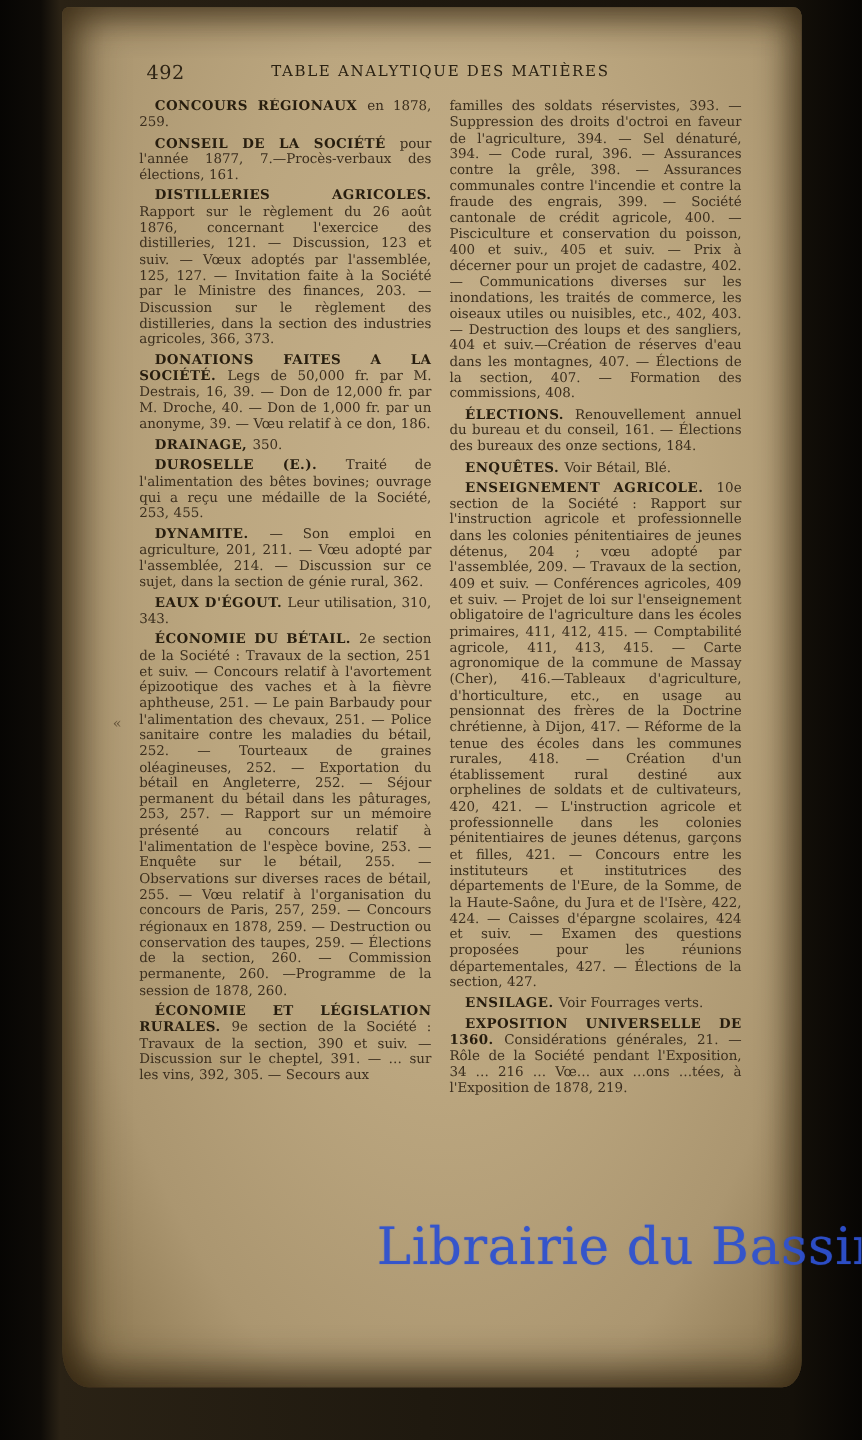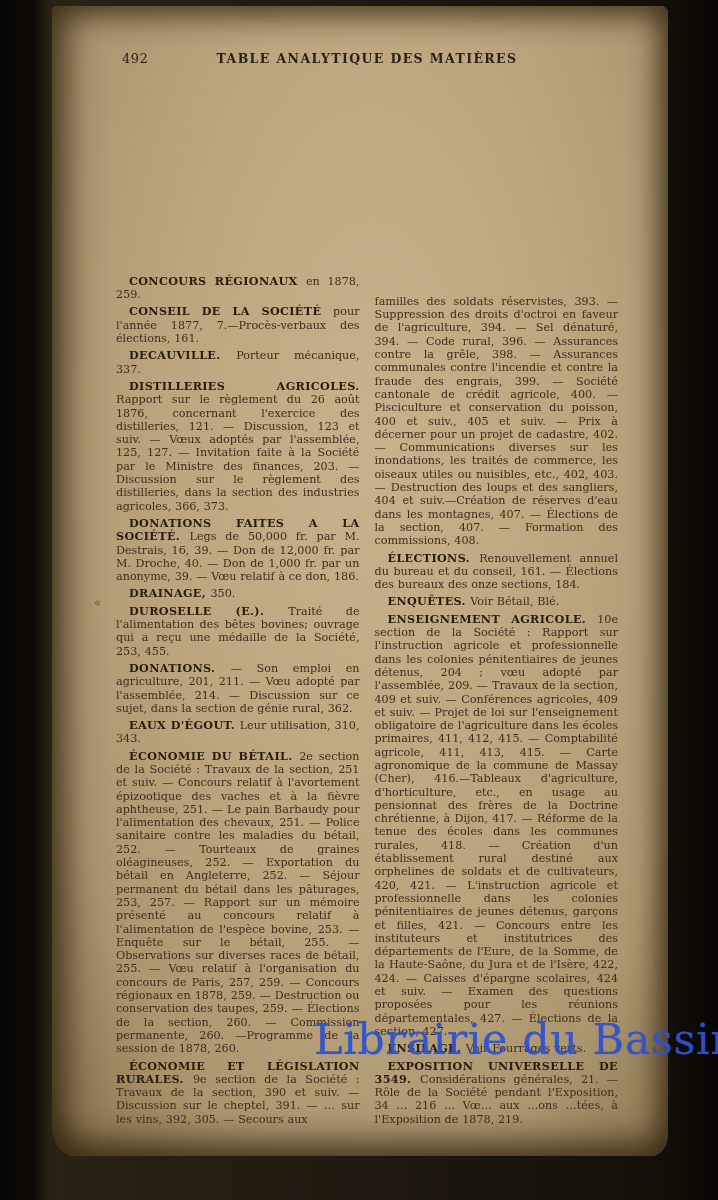--- a/index.html
+++ b/index.html
@@ -15,26 +15,26 @@
     background:radial-gradient(ellipse at 52% 38%, #c7b28d 0%, #bba67f 45%, #ab9670 75%, #8d7852 94%, #6d5a3a 100%);
     border-radius:5px 7px 16px 22px / 5px 7px 22px 30px;
     box-shadow:
       inset 18px 0 34px rgba(46,32,12,.50),
       inset -12px 0 26px rgba(46,32,12,.38),
       inset 0 14px 26px rgba(46,32,12,.35),
       inset 0 -18px 30px rgba(40,28,10,.45);
   }
   .content{position:absolute;left:0;top:0;right:0;bottom:0;padding:42px 50px 0 64px;}
   .page-header{position:relative;height:22px;margin-bottom:12px;color:#2e2415;}
-  .page-number{position:absolute;left:6px;top:3px;font-size:13px;letter-spacing:.5px;}
+  .page-number{position:absolute;left:6px;top:3px;font-size:16px;letter-spacing:.5px;}
   .page-title{
     display:block;text-align:center;font-size:12.5px;letter-spacing:1.4px;
-    color:#2a2112;font-weight:700;padding-top:3px;white-space:nowrap;
+    color:#2a2112;font-weight:400;padding-top:3px;white-space:nowrap;
   }
-  .cols{display:flex;gap:15px;height:1048px;overflow:hidden;align-items:flex-end;}
+  .cols{display:flex;gap:15px;height:1048px;overflow:hidden;}
   .col{
     width:50%;text-align:justify;font-size:11.2px;line-height:13.3px;
     color:#3b2e1e;hyphens:auto;-webkit-hyphens:auto;word-spacing:.2px;
   }
   .entry{margin:0 0 4px 0;text-indent:13px;}
   .entry.cont{text-indent:0;}
   .term{font-weight:bold;color:#271d0e;letter-spacing:.35px;}
   .margin-mark{position:absolute;left:42px;top:590px;font-size:12px;color:#50402a;opacity:.8;}
   .watermark{
     position:absolute;left:314px;top:1014px;z-index:5;
@@ -51,35 +51,34 @@
     <span class="margin-mark">«</span>
     <div class="content">
       <div class="page-header">
         <span class="page-number">492</span>
         <span class="page-title">TABLE ANALYTIQUE DES MATIÈRES</span>
       </div>
       <div class="cols">
         <div class="col" id="col-left">
             <p class="entry"><span class="term">CONCOURS RÉGIONAUX </span><span>en 1878, 259.</span></p>
             <p class="entry"><span class="term">CONSEIL DE LA SOCIÉTÉ </span><span>pour l'année 1877, 7.—Procès-verbaux des élections, 161.</span></p>
-            <p class="entry"><span class="term">DECAUVILLE. </span><span>Porteur mécanique, 337.</span></p>
             <p class="entry"><span class="term">DISTILLERIES AGRICOLES. </span><span>Rapport sur le règlement du 26 août 1876, concernant l'exercice des distilleries, 121. — Discussion, 123 et suiv. — Vœux adoptés par l'assemblée, 125, 127. — Invitation faite à la Société par le Ministre des finances, 203. — Discussion sur le règlement des distilleries, dans la section des industries agricoles, 366, 373.</span></p>
             <p class="entry"><span class="term">DONATIONS FAITES A LA SOCIÉTÉ. </span><span>Legs de 50,000 fr. par M. Destrais, 16, 39. — Don de 12,000 fr. par M. Droche, 40. — Don de 1,000 fr. par un anonyme, 39. — Vœu relatif à ce don, 186.</span></p>
             <p class="entry"><span class="term">DRAINAGE, </span><span>350.</span></p>
             <p class="entry"><span class="term">DUROSELLE (E.). </span><span>Traité de l'alimentation des bêtes bovines; ouvrage qui a reçu une médaille de la Société, 253, 455.</span></p>
-            <p class="entry"><span class="term">DONATIONS. </span><span>— Son emploi en agriculture, 201, 211. — Vœu adopté par l'assemblée, 214. — Discussion sur ce sujet, dans la section de génie rural, 362.</span></p>
+            <p class="entry"><span class="term">DYNAMITE. </span><span>— Son emploi en agriculture, 201, 211. — Vœu adopté par l'assemblée, 214. — Discussion sur ce sujet, dans la section de génie rural, 362.</span></p>
             <p class="entry"><span class="term">EAUX D'ÉGOUT. </span><span>Leur utilisation, 310, 343.</span></p>
             <p class="entry"><span class="term">ÉCONOMIE DU BÉTAIL. </span><span>2e section de la Société : Travaux de la section, 251 et suiv. — Concours relatif à l'avortement épizootique des vaches et à la fièvre aphtheuse, 251. — Le pain Barbaudy pour l'alimentation des chevaux, 251. — Police sanitaire contre les maladies du bétail, 252. — Tourteaux de graines oléagineuses, 252. — Exportation du bétail en Angleterre, 252. — Séjour permanent du bétail dans les pâturages, 253, 257. — Rapport sur un mémoire présenté au concours relatif à l'alimentation de l'espèce bovine, 253. — Enquête sur le bétail, 255. — Observations sur diverses races de bétail, 255. — Vœu relatif à l'organisation du concours de Paris, 257, 259. — Concours régionaux en 1878, 259. — Destruction ou conservation des taupes, 259. — Élections de la section, 260. — Commission permanente, 260. —Programme de la session de 1878, 260.</span></p>
             <p class="entry"><span class="term">ÉCONOMIE ET LÉGISLATION RURALES. </span><span>9e section de la Société : Travaux de la section, 390 et suiv. — Discussion sur le cheptel, 391. — … sur les vins, 392, 305. — Secours aux</span></p>
           </div>
         <div class="col" id="col-right">
             <p class="entry cont"><span>familles des soldats réservistes, 393. — Suppression des droits d'octroi en faveur de l'agriculture, 394. — Sel dénaturé, 394. — Code rural, 396. — Assurances contre la grêle, 398. — Assurances communales contre l'incendie et contre la fraude des engrais, 399. — Société cantonale de crédit agricole, 400. — Pisciculture et conservation du poisson, 400 et suiv., 405 et suiv. — Prix à décerner pour un projet de cadastre, 402. — Communications diverses sur les inondations, les traités de commerce, les oiseaux utiles ou nuisibles, etc., 402, 403. — Destruction des loups et des sangliers, 404 et suiv.—Création de réserves d'eau dans les montagnes, 407. — Élections de la section, 407. — Formation des commissions, 408.</span></p>
             <p class="entry"><span class="term">ÉLECTIONS. </span><span>Renouvellement annuel du bureau et du conseil, 161. — Élections des bureaux des onze sections, 184.</span></p>
             <p class="entry"><span class="term">ENQUÊTES. </span><span>Voir Bétail, Blé.</span></p>
             <p class="entry"><span class="term">ENSEIGNEMENT AGRICOLE. </span><span>10e section de la Société : Rapport sur l'instruction agricole et professionnelle dans les colonies pénitentiaires de jeunes détenus, 204 ; vœu adopté par l'assemblée, 209. — Travaux de la section, 409 et suiv. — Conférences agricoles, 409 et suiv. — Projet de loi sur l'enseignement obligatoire de l'agriculture dans les écoles primaires, 411, 412, 415. — Comptabilité agricole, 411, 413, 415. — Carte agronomique de la commune de Massay (Cher), 416.—Tableaux d'agriculture, d'horticulture, etc., en usage au pensionnat des frères de la Doctrine chrétienne, à Dijon, 417. — Réforme de la tenue des écoles dans les communes rurales, 418. — Création d'un établissement rural destiné aux orphelines de soldats et de cultivateurs, 420, 421. — L'instruction agricole et professionnelle dans les colonies pénitentiaires de jeunes détenus, garçons et filles, 421. — Concours entre les instituteurs et institutrices des départements de l'Eure, de la Somme, de la Haute-Saône, du Jura et de l'Isère, 422, 424. — Caisses d'épargne scolaires, 424 et suiv. — Examen des questions proposées pour les réunions départementales, 427. — Élections de la section, 427.</span></p>
             <p class="entry"><span class="term">ENSILAGE. </span><span>Voir Fourrages verts.</span></p>
-            <p class="entry"><span class="term">EXPOSITION UNIVERSELLE DE 3549. </span><span>Considérations générales, 21. — Rôle de la Société pendant l'Exposition, 34 … 216 … Vœ… aux …ons …tées, à l'Exposition de 1878, 219.</span></p>
+            <p class="entry"><span class="term">EXPOSITION UNIVERSELLE DE 1360. </span><span>Considérations générales, 21. — Rôle de la Société pendant l'Exposition, 34 … 216 … Vœ… aux …ons …tées, à l'Exposition de 1878, 219.</span></p>
           </div>
       </div>
     </div>
   </div>
   <div class="watermark">Librairie du Bassin</div>
 </div>
 
 </body></html>

